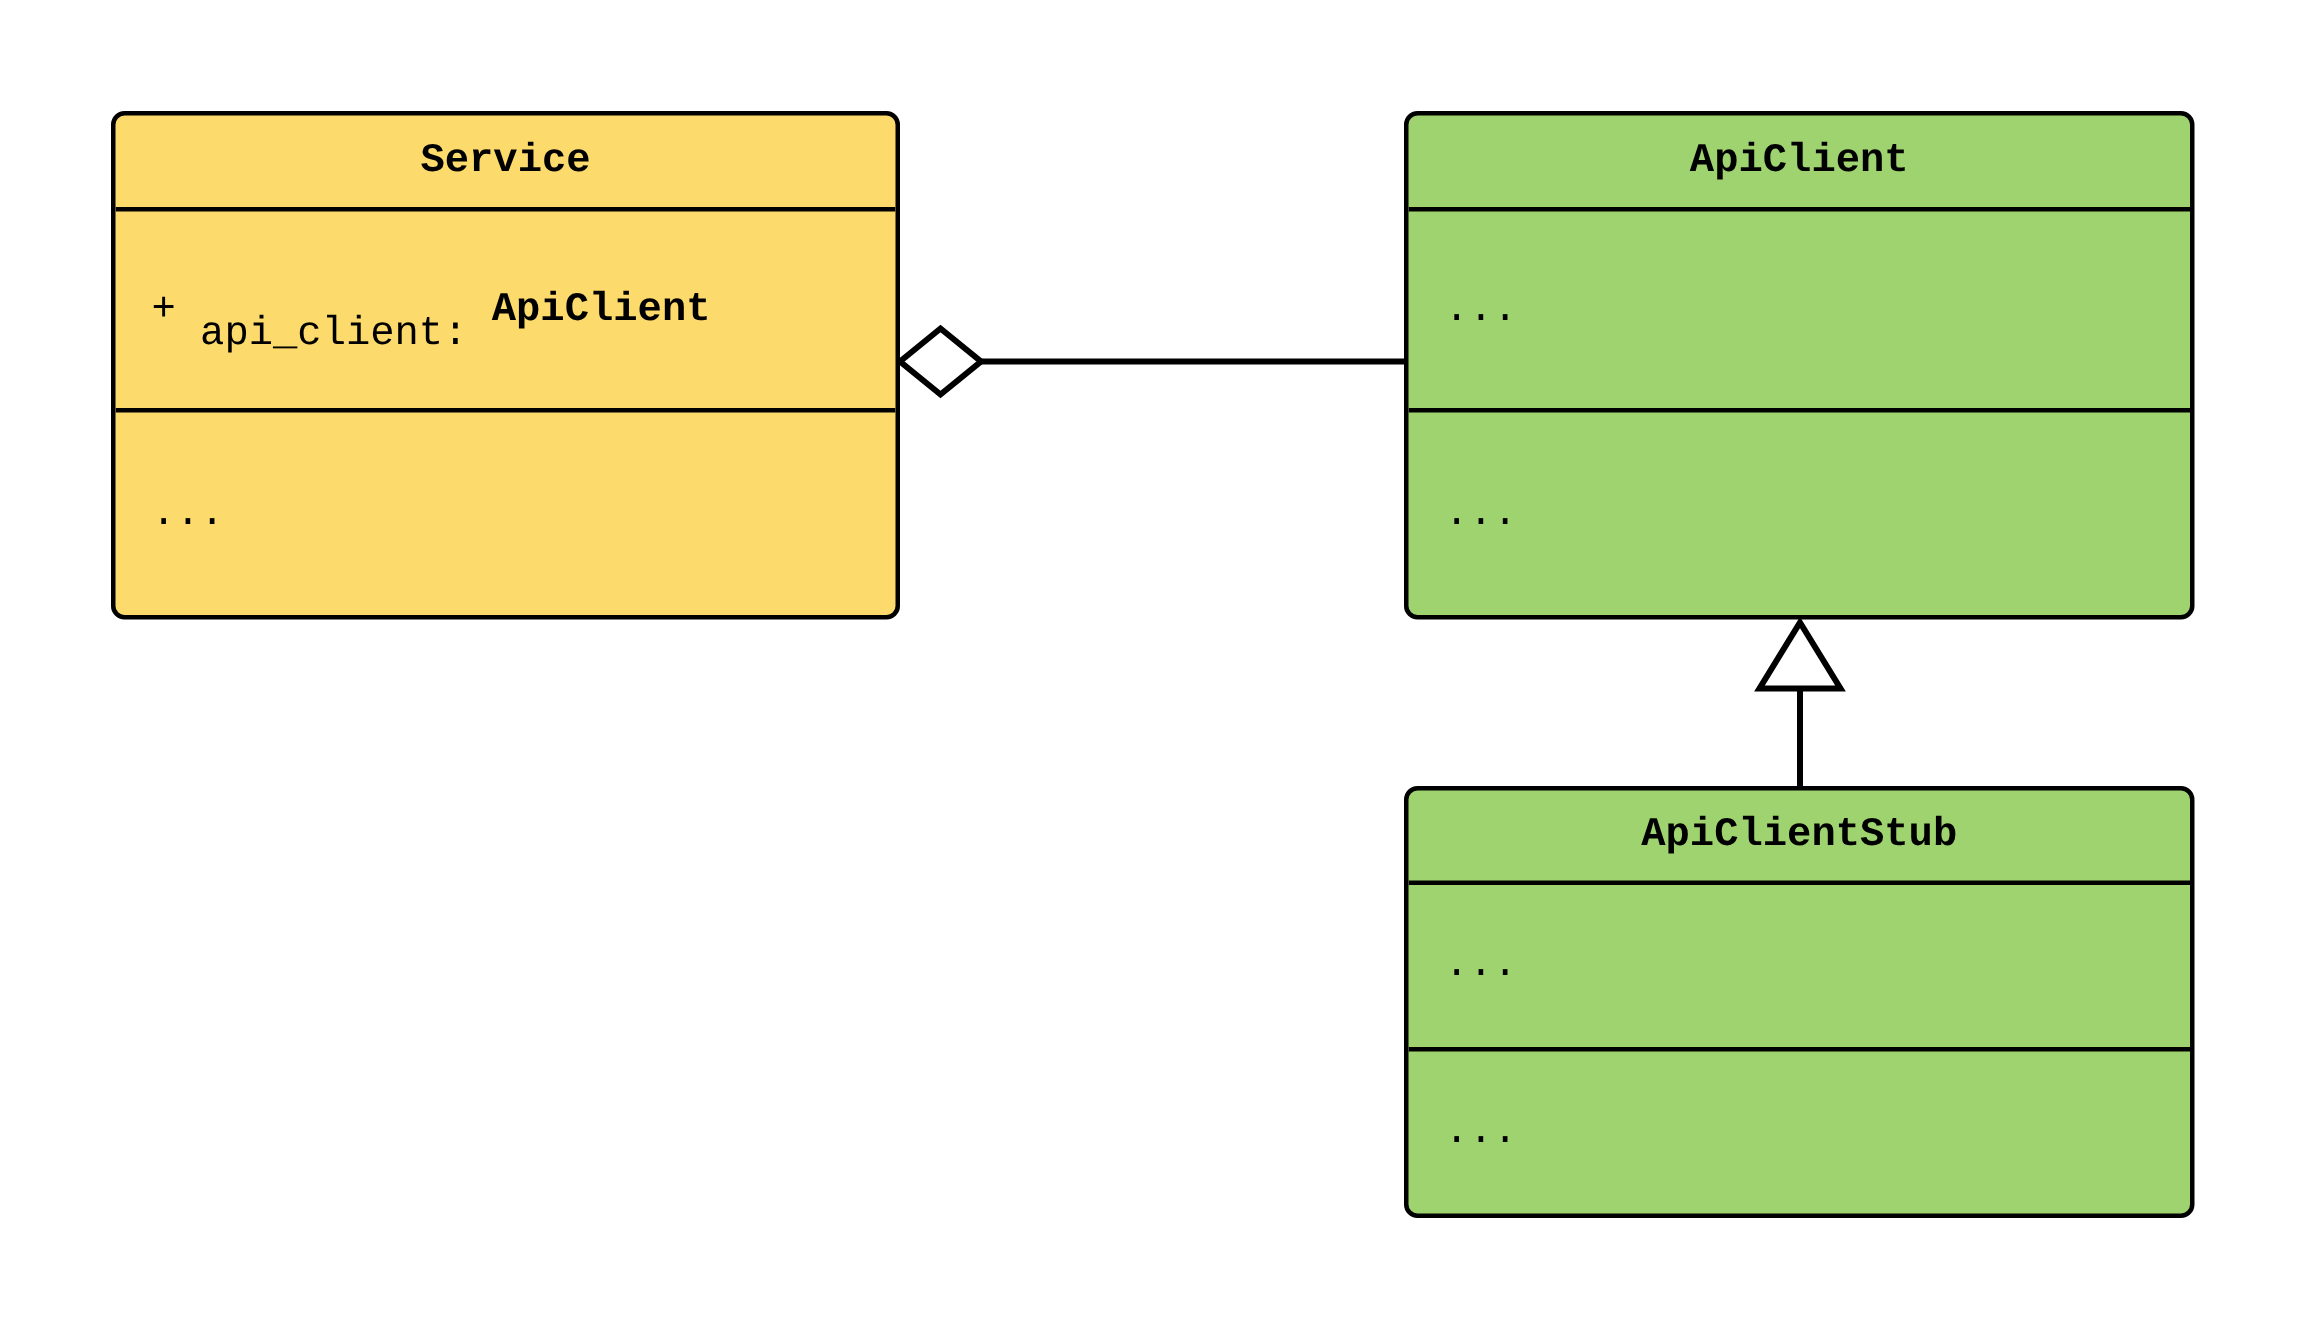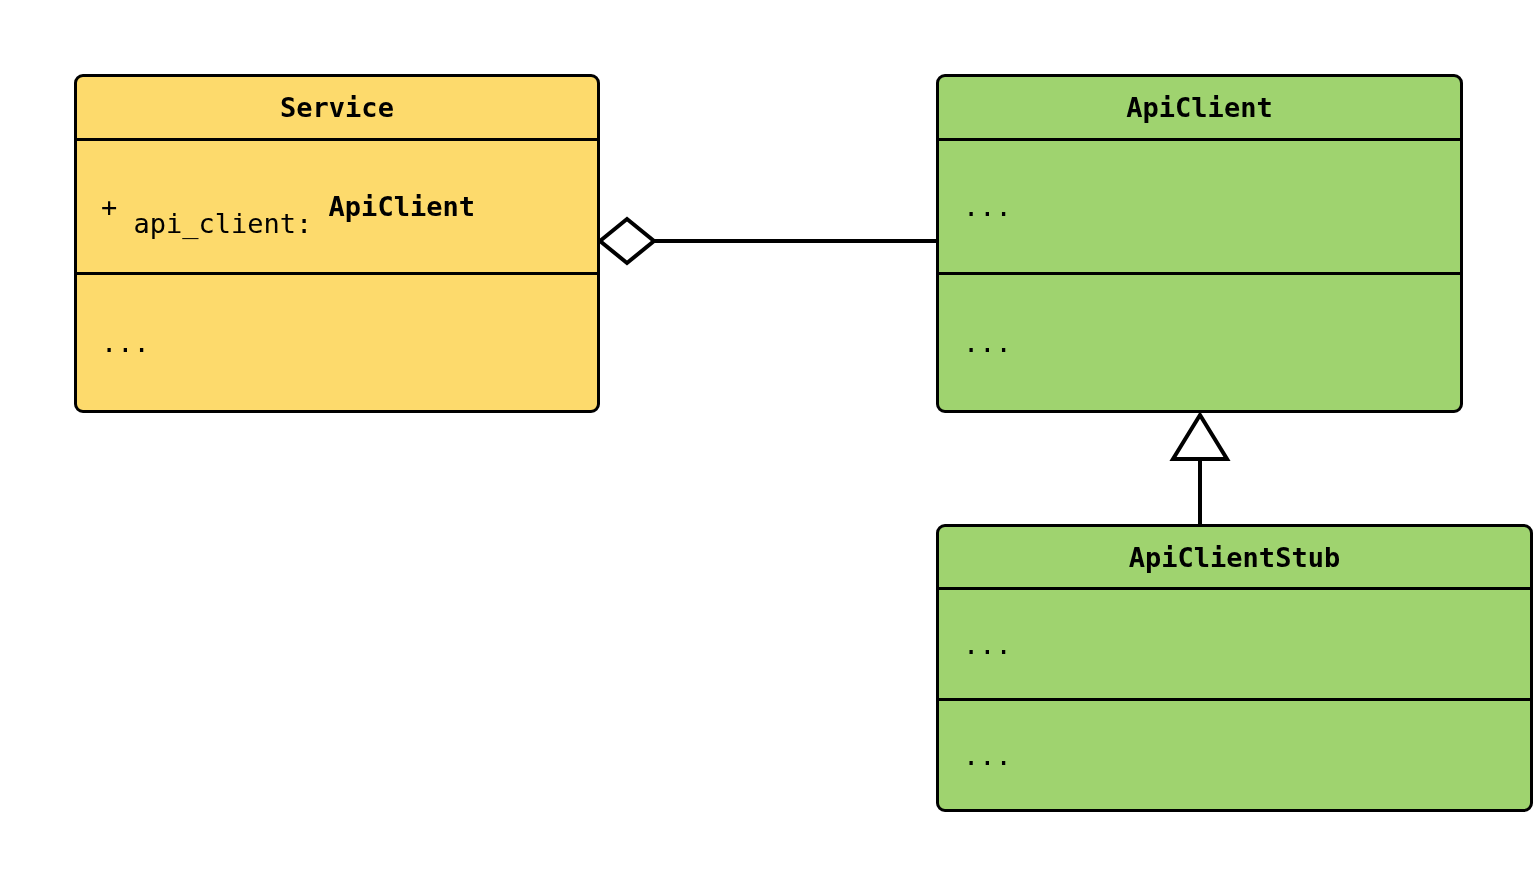--- a/index.html
+++ b/index.html
@@ -25,20 +25,21 @@
     border: 3px solid #000000;
     border-radius: 9px;
     overflow: hidden;
     background: #ffffff;
   }
   .uml-class .compartment {
     box-sizing: border-box;
     display: flex;
     align-items: center;
     width: 100%;
+    font-family: Liberation Mono, monospace;
   }
   .uml-class .compartment.title {
     justify-content: center;
     font-weight: bold;
     font-size: 27px;
     letter-spacing: 0px;
     color: #000000;
   }
   .uml-class .compartment.body {
     justify-content: flex-start;
@@ -105,21 +106,21 @@
     <div class="sep"></div>
     <div class="compartment body" style="height:131px;">
       <span class="ellipsis">...</span>
     </div>
     <div class="sep"></div>
     <div class="compartment body" style="height:135px;">
       <span class="ellipsis">...</span>
     </div>
   </div>
 
-  <div class="uml-class" id="class-api-client-stub" style="left:936px; top:524px; width:597px; height:288px; background:#9fd36f;text-align:right;">
+  <div class="uml-class" id="class-api-client-stub" style="left:936px; top:524px; width:527px; height:288px; background:#9fd36f;text-align:right;">
     <div class="compartment title" style="height:60px;">ApiClientStub</div>
     <div class="sep"></div>
     <div class="compartment body" style="height:108px;">
       <span class="ellipsis">...</span>
     </div>
     <div class="sep"></div>
     <div class="compartment body" style="height:108px;">
       <span class="ellipsis">...</span>
     </div>
   </div>

